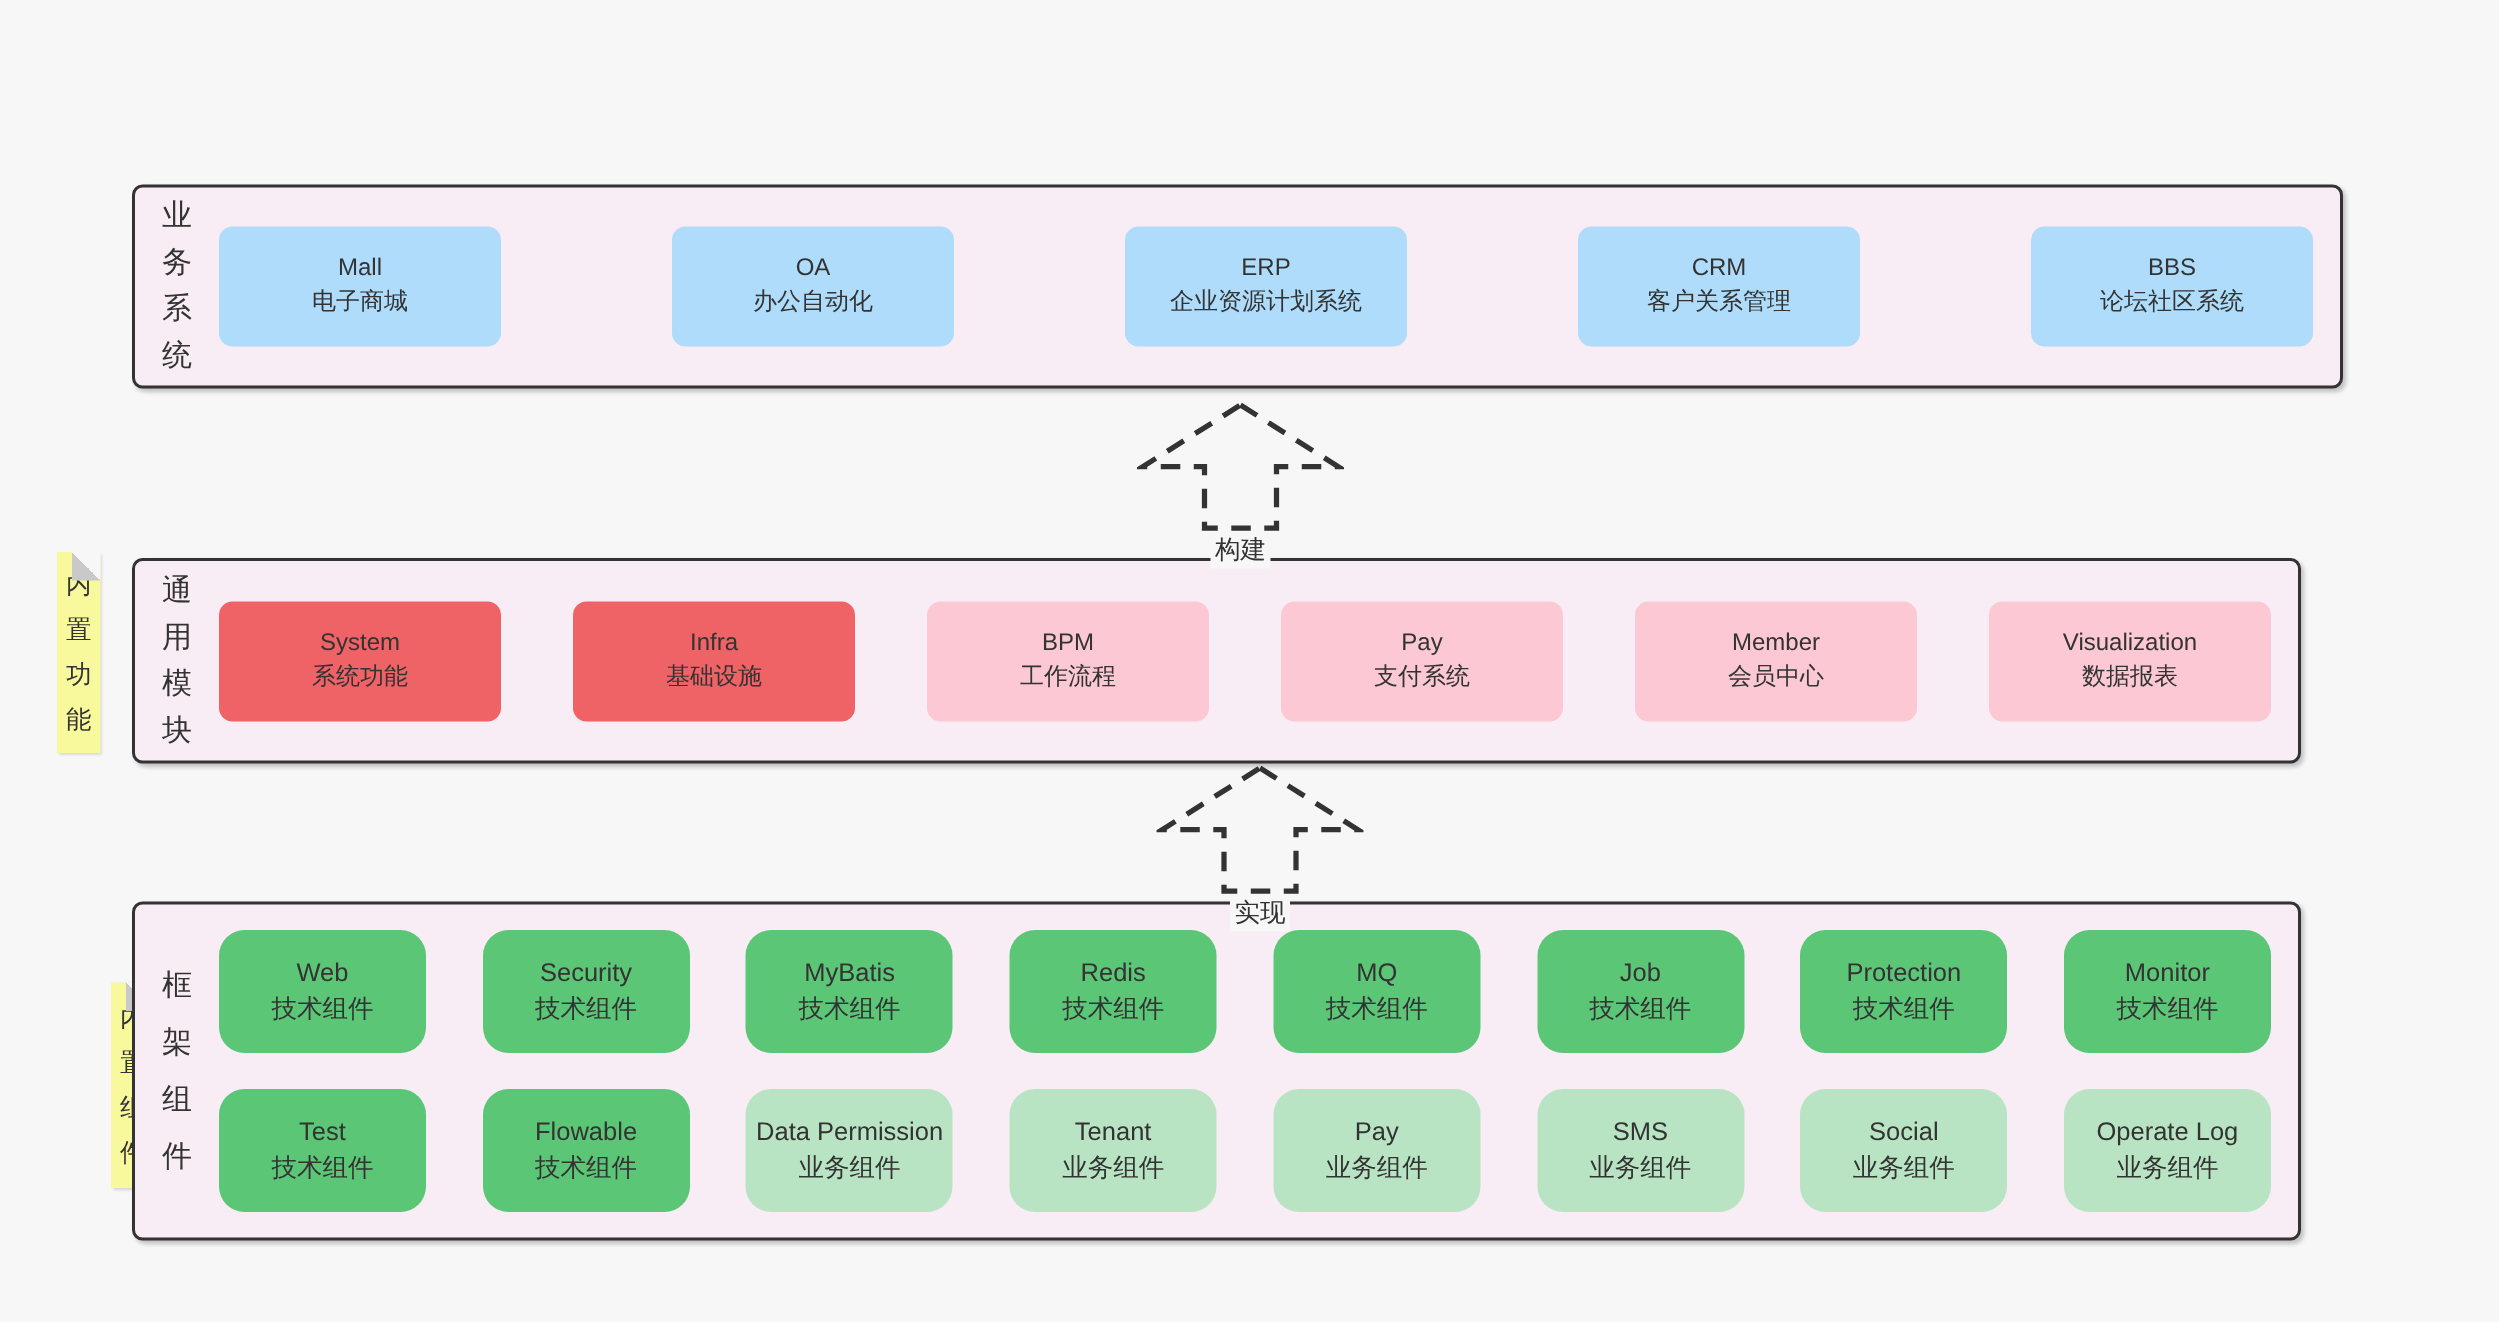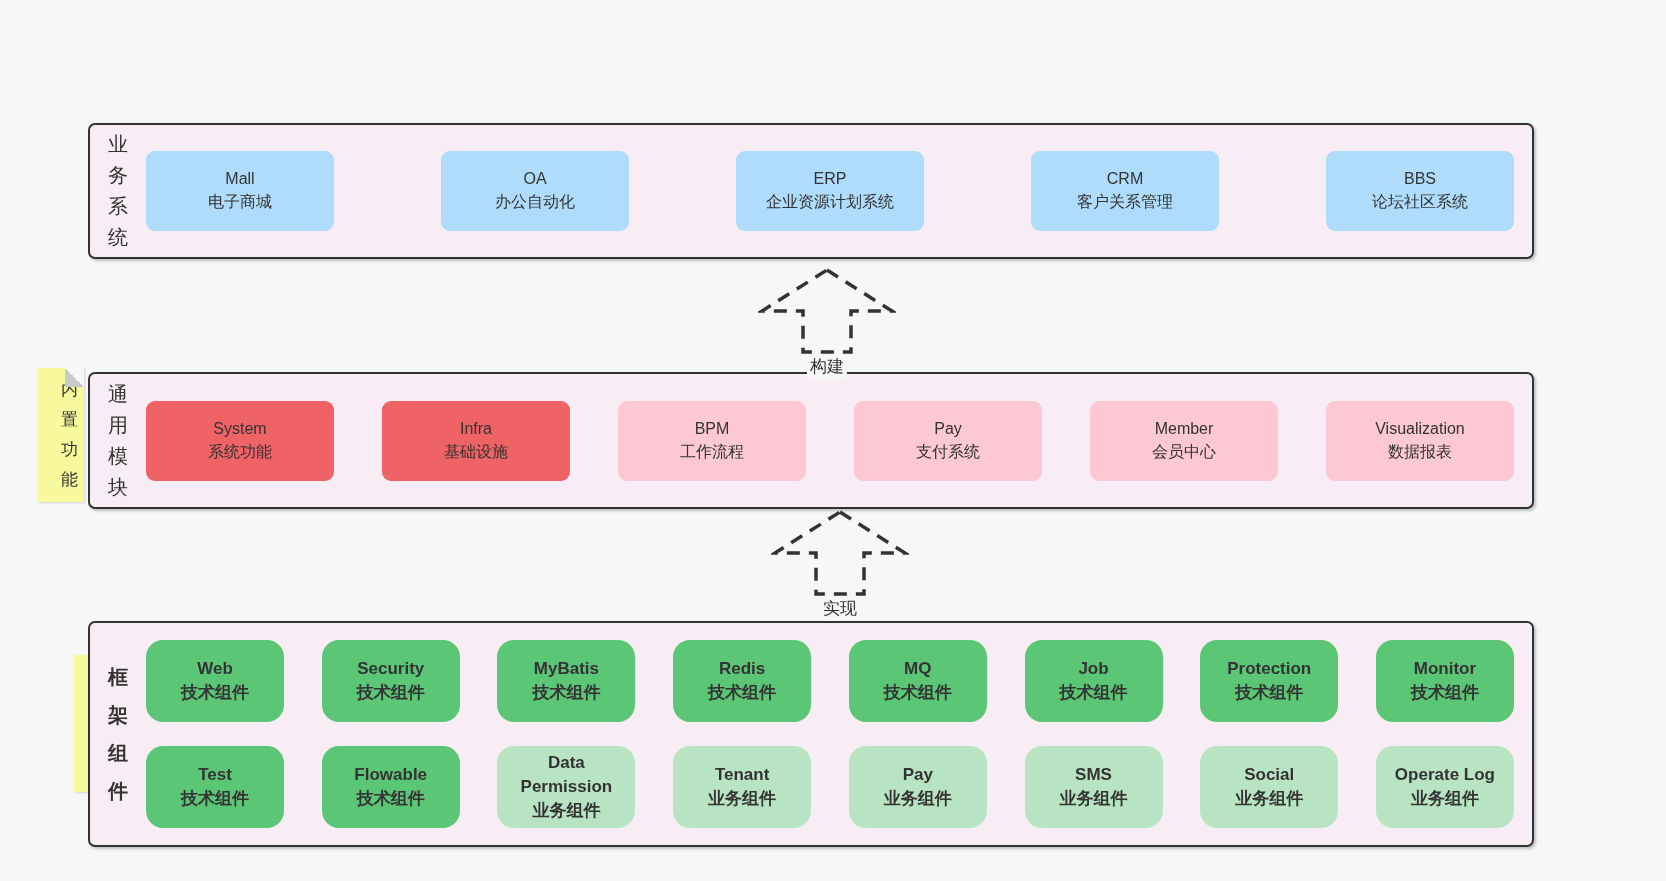--- a/index.html
+++ b/index.html
@@ -10,23 +10,23 @@
     color:var(--text,#333);
   }
   .layer{
     position:absolute;left:88px;width:1442px;
     background:var(--panel-bg,#f8ecf5);
     border:2px solid var(--panel-border,#333);
     border-radius:7px;
     box-shadow:2px 2px 3px rgba(0,0,0,.22);
     z-index:2;
   }
-  .layer-business{top:123px;height:132px;}
+  .layer-business{top:123px;height:132px;padding-left:28px;}
   .layer-modules{top:372px;height:133px;}
-  .layer-components{top:621px;height:222px;font-weight:bold;}
+  .layer-components{top:601px;height:222px;}
   .layer-label-wrap{
     position:absolute;left:0;top:0;bottom:0;width:56px;
     display:flex;align-items:center;justify-content:center;
   }
   .layer-label{
     width:24px;font-size:20px;line-height:31px;text-align:center;
     word-break:break-all;letter-spacing:0;
   }
   .layer-components .layer-label{line-height:38px;}
   .boxes{
@@ -49,21 +49,20 @@
   .red{background:var(--box-red,#ef6266);}
   .pink{background:var(--box-pink,#fbc8d3);}
   .green{background:var(--box-green,#5cc677);}
   .green-light{background:var(--box-green-light,#b9e4c3);}
   .sticky{
     position:absolute;left:38px;width:29px;
     background:var(--sticky-yellow,#f8f89c);
     box-shadow:1px 1px 2px rgba(0,0,0,.15);
     display:flex;align-items:center;justify-content:center;
     z-index:1;
-    padding-left:17px;
   }
   .sticky-modules{top:368px;height:134px;}
   .sticky-components{top:655px;height:137px;margin-left:36px;}
   .sticky .fold{
     position:absolute;top:0;right:0;width:19px;height:19px;
     background:linear-gradient(225deg,
       var(--page-bg,#f7f7f7) 0%,var(--page-bg,#f7f7f7) 50%,
       var(--sticky-fold,#c9c9c9) 50%,var(--sticky-fold,#c9c9c9) 100%);
   }
   .sticky-label{

